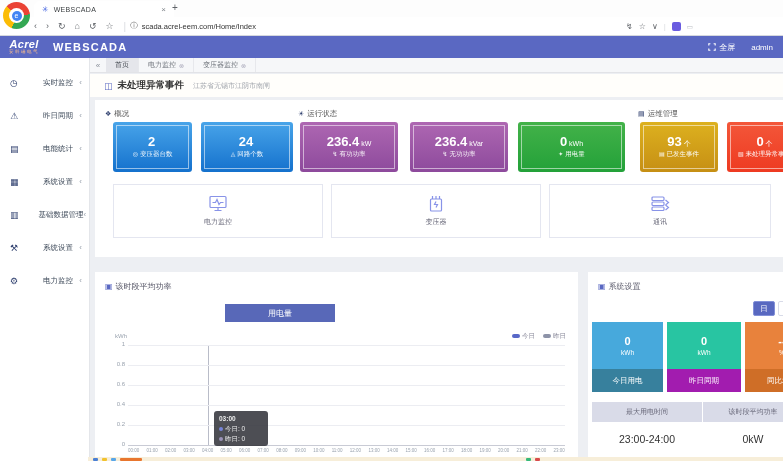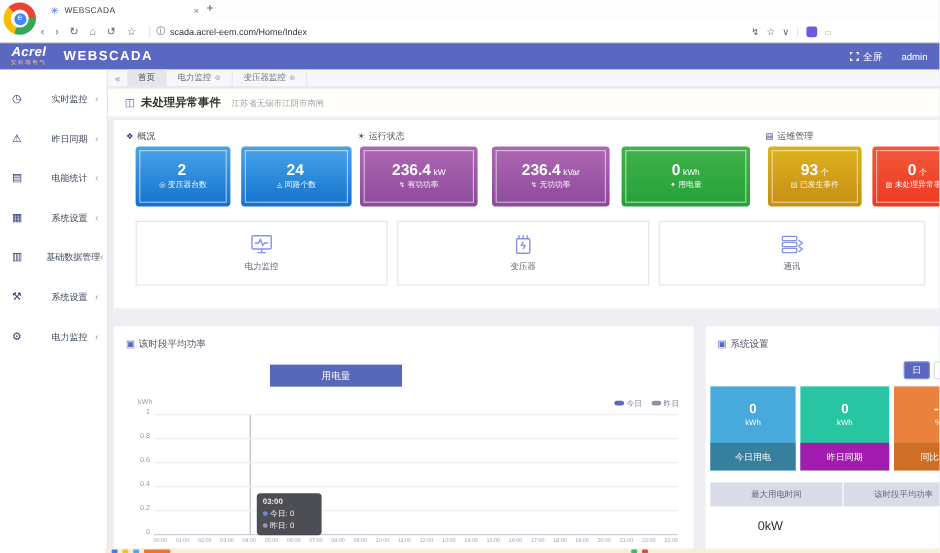--- a/index.html
+++ b/index.html
@@ -391,20 +391,21 @@
       </div>
     <div class="foot">同比增长</div>
   </div>
 
   <div class="etable">
     <div class="hrow">
       <div class="hcell w1">最大用电时间</div>
       <div class="hcell w2">该时段平均功率</div>
     </div>
     <div class="brow">
+      <div class="bcell w1">23:00-24:00</div>
       <div class="bcell w2">0kW</div>
     </div>
   </div>
 </div>
 
 <div class="taskbar">
   <span class="tb" style="background:#4a7fd4;"></span>
   <span class="tb" style="background:#f2c22e;"></span>
   <span class="tb" style="background:#58a6e8;"></span>
   <span class="tb" style="background:#e8762e; width:22px;"></span>

